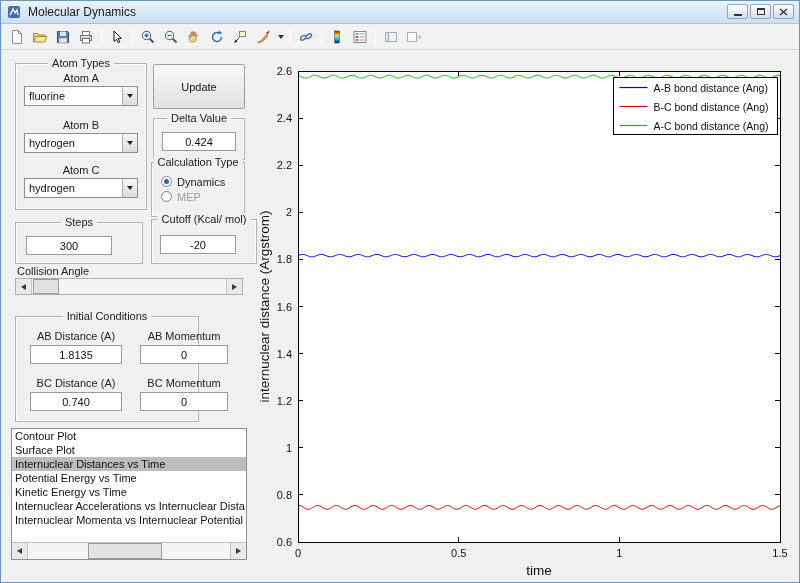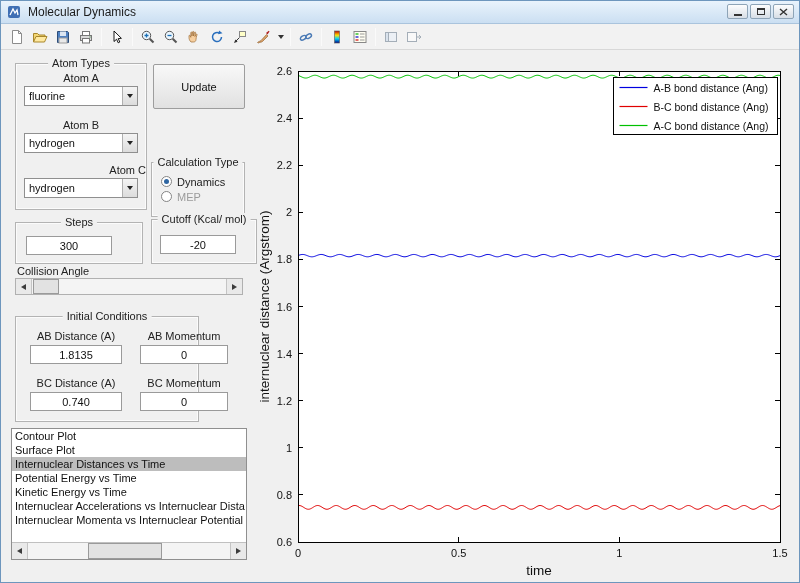--- a/index.html
+++ b/index.html
@@ -237,31 +237,35 @@
             <span class="caret"></span>
           </span>
       </div>
       <div class="lbl" style="position:absolute; left:0; right:0; top:55px;">Atom B</div>
       <div class="combo" style="left:8px; top:69px; width:114px;">
         <span class="cval">hydrogen</span>
         <span class="cbtn">
             <span class="caret"></span>
           </span>
       </div>
-      <div class="lbl" style="position:absolute; left:0; right:0; top:100px;text-align:right;">Atom C</div>
+      <div class="lbl" style="position:absolute; left:0; right:0; top:100px;">Atom C</div>
       <div class="combo" style="left:8px; top:114px; width:114px;">
         <span class="cval">hydrogen</span>
         <span class="cbtn">
             <span class="caret"></span>
           </span>
       </div>
     </div>
 
     <div class="button" style="left:152px; top:14px; width:92px; height:45px;">Update</div>
 
+    <div class="panel" style="left:152px; top:68px; width:92px; height:42px;">
+      <span class="ptitle">Delta Value</span>
+      <input class="edit" style="left: 8px; top: 13px; width: 74px;" value="0.424">
+    </div>
 
     <div class="panel" style="left:150px; top:112px; width:94px; height:55px;">
       <span class="ptitle">Calculation Type</span>
       <div id="calc-options" style="position:absolute; left:9px; top:11px; right:4px;">
           <div class="radio-row">
             <span class="radio on"></span>
             <span class="radio-label">Dynamics</span>
           </div>
           <div class="radio-row">
             <span class="radio"></span>

